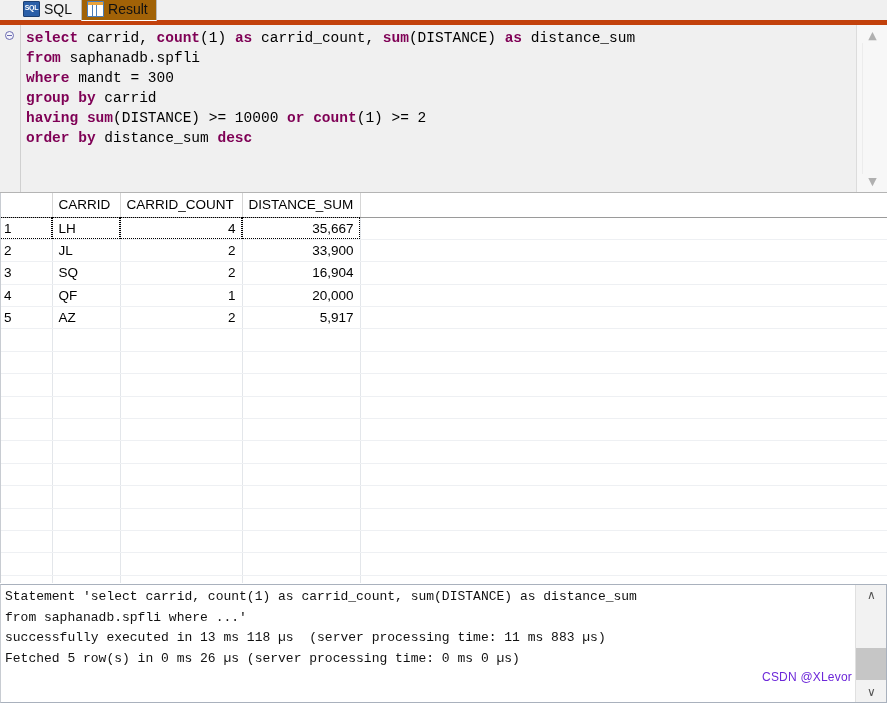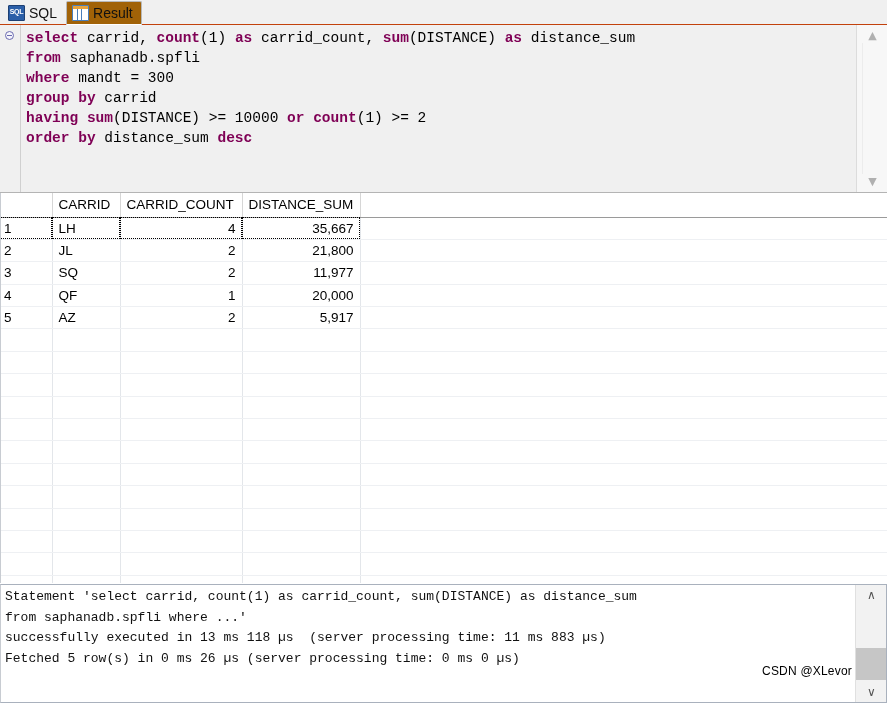--- a/index.html
+++ b/index.html
@@ -21,25 +21,25 @@
     height: 704px;
     background: #ffffff;
     box-sizing: border-box;
   }
 
   
   .tabstrip {
     position: relative;
     height: 25px;
     background: #f0f0f0;
-    border-bottom: 1px solid #c2410c;
+    border-bottom: 5px solid #c2410c;
     box-sizing: border-box;
     display: flex;
     align-items: flex-end;
-    padding-left: 2px;
+    padding-left: 17px;
   }
   .tab {
     display: flex;
     align-items: center;
     gap: 4px;
     height: 24px;
     padding: 0 8px 0 5px;
     box-sizing: border-box;
     font-size: 14px;
     color: #111;
@@ -293,23 +293,23 @@
     position: absolute;
     left: 0;
     right: 0;
     bottom: 22px;
     height: 32px;
     background: #c6c6c6;
   }
   .watermark {
     position: absolute;
     right: 34px;
-    bottom: 24px;
+    bottom: 18px;
     font-size: 12px;
-    color: #000000;
+    color: #6d28d9;
     font-family: "Liberation Sans", sans-serif;
     letter-spacing: 0.2px;
     white-space: nowrap;
   }
 </style>
 </head>
 <body>
 
 <div class="app">
 
@@ -367,28 +367,28 @@
             <td class="rown sel-cell">1</td>
             <td class=" sel-cell">LH</td>
             <td class="num sel-cell">4</td>
             <td class="num sel-cell">35,667</td>
             <td class="fill"></td>
           </tr>
           <tr>
             <td class="rown">2</td>
             <td class="">JL</td>
             <td class="num">2</td>
-            <td class="num">21,800</td>
+            <td class="num">33,900</td>
             <td class="fill"></td>
           </tr>
           <tr>
             <td class="rown">3</td>
             <td class="">SQ</td>
             <td class="num">2</td>
-            <td class="num">11,977</td>
+            <td class="num">16,904</td>
             <td class="fill"></td>
           </tr>
           <tr>
             <td class="rown">4</td>
             <td class="">QF</td>
             <td class="num">1</td>
             <td class="num">20,000</td>
             <td class="fill"></td>
           </tr>
           <tr>

